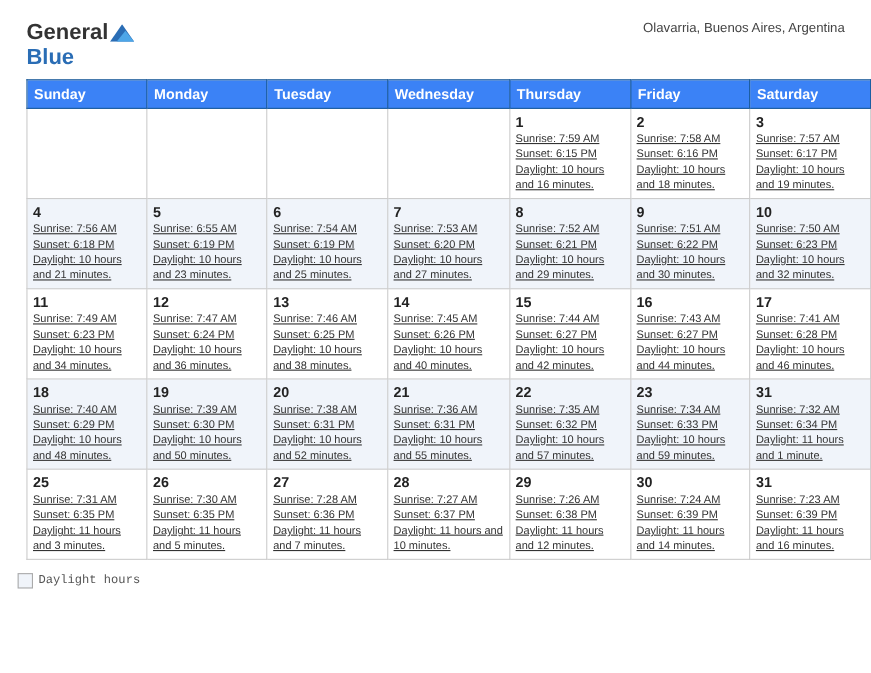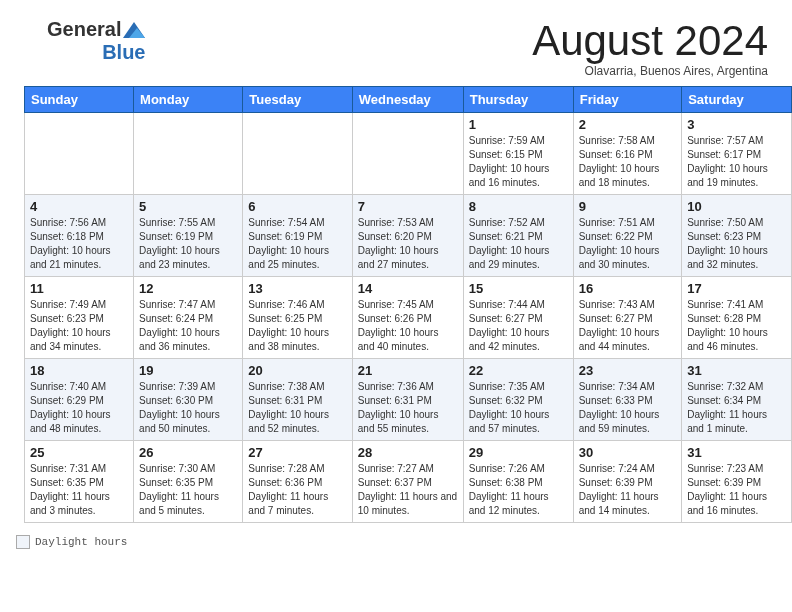--- a/index.html
+++ b/index.html
@@ -1,54 +1,53 @@
 <!DOCTYPE html>
 <html><head>
   <meta charset="utf-8">
   <style>
     * { box-sizing: border-box; margin: 0; padding: 0; }
     body { font-family: Arial, sans-serif; background: #fff; width: 792px; height: 612px; overflow: hidden; }
     .header { display: flex; justify-content: space-between; align-items: flex-start; padding: 18px 24px 8px 24px; }
-    .logo { display: flex; flex-direction: column; align-items: flex-end; margin-left: 23px; }
+    .logo { display: flex; flex-direction: column; align-items: flex-start; }
     .logo-text { display: flex; align-items: center; }
     .logo-general { font-size: 20px; font-weight: bold; color: #333; }
     .logo-blue { font-size: 20px; font-weight: bold; color: #2a6db5; }
     .logo-icon { width: 22px; height: 16px; margin-left: 2px; }
     .title-block { text-align: right; }
     .month-year { font-size: 42px; font-weight: normal; color: #222; line-height: 1.1; }
     .location { font-size: 12px; color: #444; }
     .calendar { width: 100%; border-collapse: collapse; margin: 0 12px; }
     .calendar-wrapper { padding: 0 12px 8px 12px; }
     .cal-header th { background: #3b82f6; color: #fff; text-align: left; padding: 5px 6px; font-size: 13px; font-weight: bold; border: 1px solid #1a5a9a; }
     .cal-body td { border: 1px solid #ccc; vertical-align: top; padding: 4px 5px; font-size: 10.5px; color: #333; background: #fff; width: 113px; min-height: 70px; }
     .cal-body tr:nth-child(even) td { background: #f0f4fa; }
     .cal-body td.empty { background: #fff; }
     .day-num { font-size: 13px; font-weight: bold; color: #222; display: block; margin-bottom: 2px; }
-    .day-info { font-size: 10px; color: #333; line-height: 1.4; }
+    .day-info { font-size: 10px; color: #333; line-height: 1.4; text-decoration: underline; }
     .legend { display: flex; align-items: center; padding: 4px 16px; font-size: 11px; color: #555; font-family: Liberation Mono, monospace; }
     .legend-box { width: 14px; height: 14px; background: #f0f4fa; border: 1px solid #aaa; margin-right: 5px; display: inline-block; }
   </style>
 </head>
 <body>
 
 <div class="header">
   <div class="logo">
     <div class="logo-text">
       <span class="logo-general">General</span>
       <svg class="logo-icon" viewBox="0 0 22 16" xmlns="http://www.w3.org/2000/svg">
         <polygon points="0,16 11,0 22,16" fill="#2a6db5"></polygon>
         <polygon points="6,16 14,6 22,16" fill="#4da6e8"></polygon>
       </svg>
     </div>
     <div>
       <span class="logo-blue">Blue</span>
     </div>
   </div>
   <div class="title-block">
-    <div class="month-year">August 2024</div>
     <div class="location">Olavarria, Buenos Aires, Argentina</div>
   </div>
 </div>
 
 <div class="calendar-wrapper">
   <table class="calendar">
     <thead>
       <tr class="cal-header">
       <th>Sunday</th>
           <th>Monday</th>
@@ -90,21 +89,21 @@
         <tr>
           <td>
             <span class="day-num">4</span>
             <div class="day-info">Sunrise: 7:56 AM
 Sunset: 6:18 PM
 Daylight: 10 hours
 and 21 minutes.</div>
           </td>
           <td>
             <span class="day-num">5</span>
-            <div class="day-info">Sunrise: 7:55 AM
+            <div class="day-info">Sunrise: 6:55 AM
 Sunset: 6:19 PM
 Daylight: 10 hours
 and 23 minutes.</div>
           </td>
           <td>
             <span class="day-num">6</span>
             <div class="day-info">Sunrise: 7:54 AM
 Sunset: 6:19 PM
 Daylight: 10 hours
 and 25 minutes.</div>

